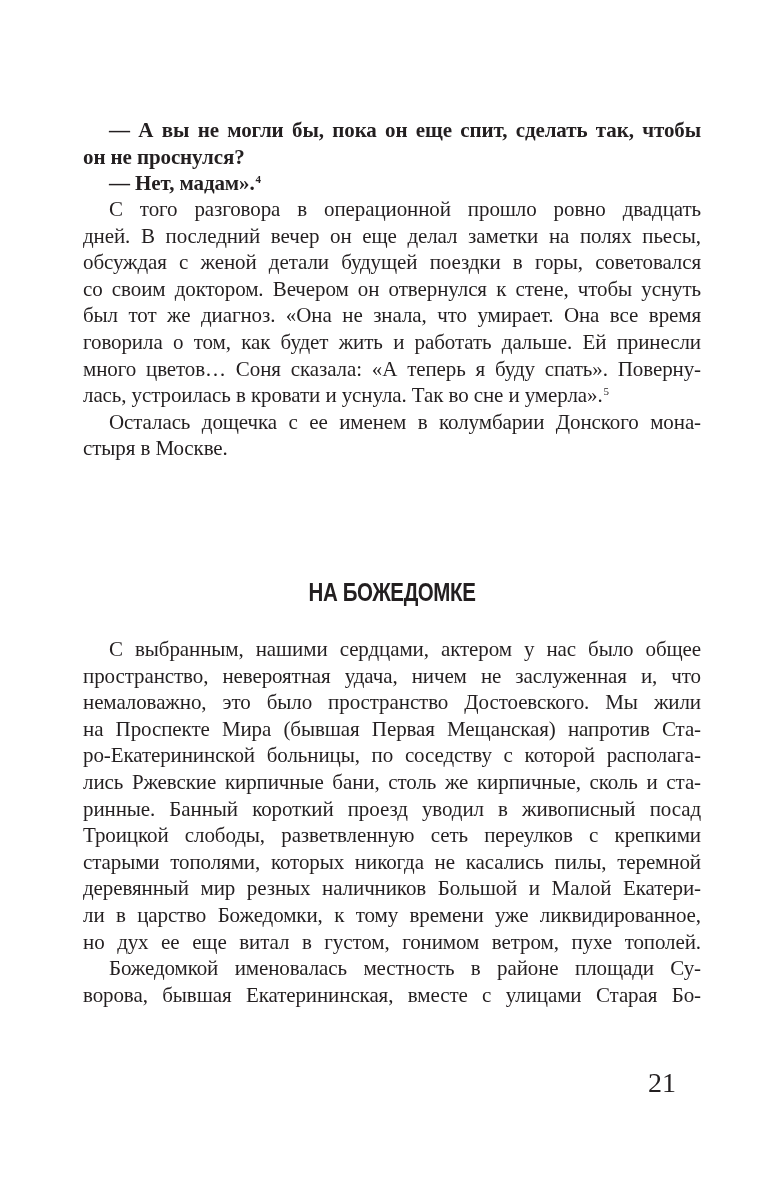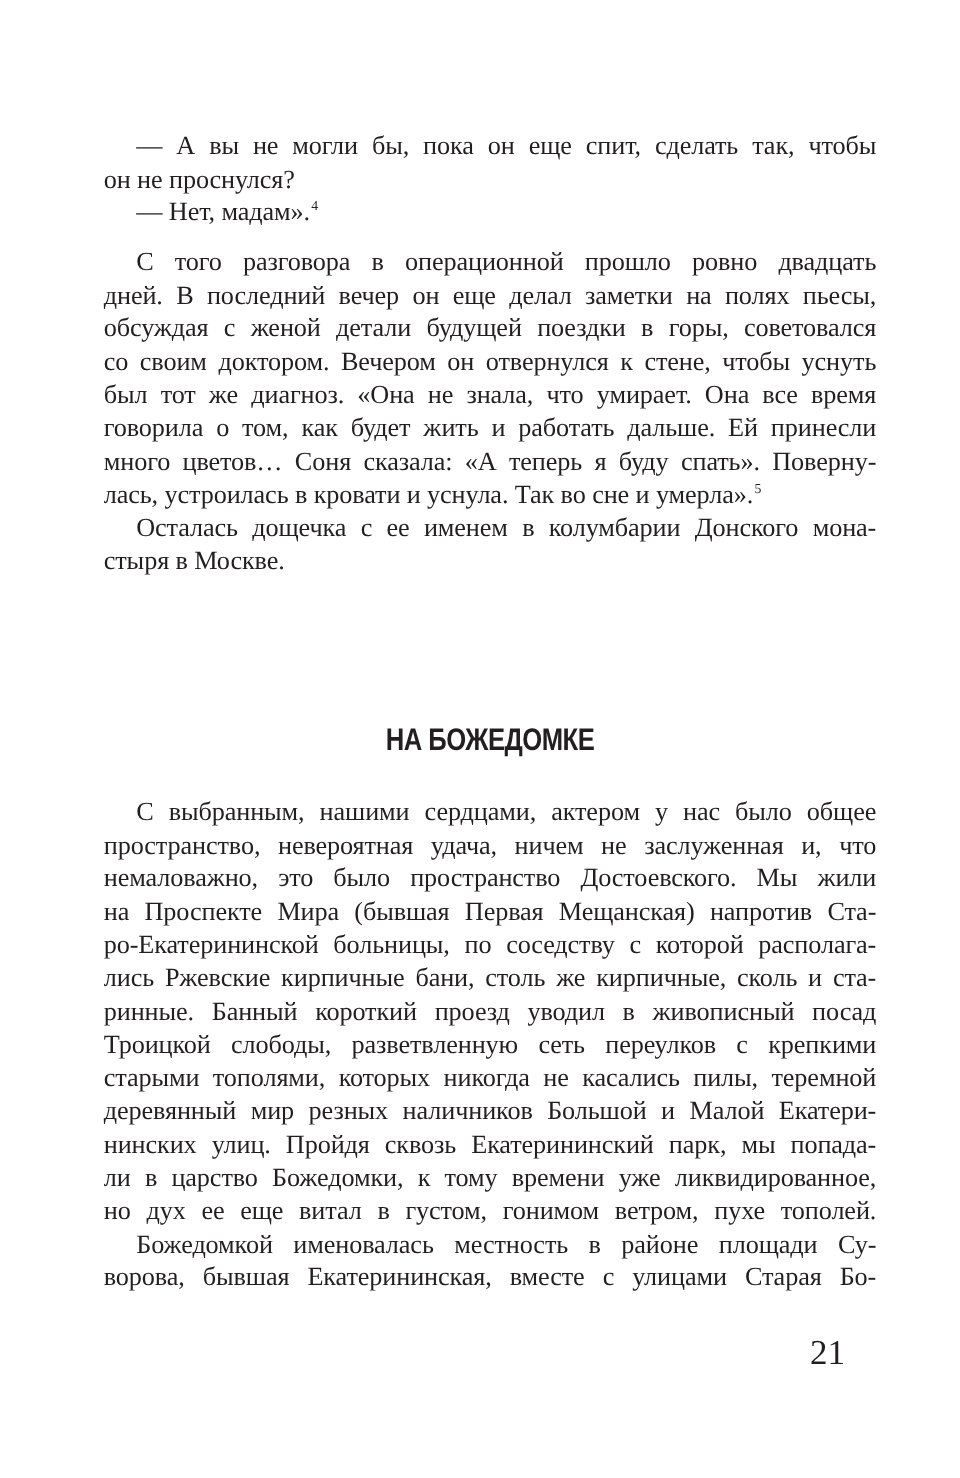--- a/index.html
+++ b/index.html
@@ -72,21 +72,21 @@
       top: 1067px;
       font-size: 28px;
       color: #231f20;
     }
   </style>
 </head>
 <body>
 
 <div class="page">
 
-  <div class="block" style="top:103px;">
+  <div class="block" style="top:117px;font-weight:bold;">
     <span class="line dash-line">— А вы не могли бы, пока он еще спит, сделать так, чтобы</span>
     <span class="line last">он не проснулся?</span>
     <span class="line last dash-line"><span>— Нет, мадам».</span><sup class="fn">4</sup></span>
   </div>
 
   <div class="block" style="top:196px;">
     <span class="line indent">С того разговора в операционной прошло ровно двадцать</span>
     <span class="line">дней. В последний вечер он еще делал заметки на полях пьесы,</span>
     <span class="line">обсуждая с женой детали будущей поездки в горы, советовался</span>
     <span class="line">со своим доктором. Вечером он отвернулся к стене, чтобы уснуть</span>
@@ -104,21 +104,20 @@
     <span class="line indent">С выбранным, нашими сердцами, актером у нас было общее</span>
     <span class="line">пространство, невероятная удача, ничем не заслуженная и, что</span>
     <span class="line">немаловажно, это было пространство Достоевского. Мы жили</span>
     <span class="line">на Проспекте Мира (бывшая Первая Мещанская) напротив Ста-</span>
     <span class="line">ро-Екатерининской больницы, по соседству с которой располага-</span>
     <span class="line">лись Ржевские кирпичные бани, столь же кирпичные, сколь и ста-</span>
     <span class="line">ринные. Банный короткий проезд уводил в живописный посад</span>
     <span class="line">Троицкой слободы, разветвленную сеть переулков с крепкими</span>
     <span class="line">старыми тополями, которых никогда не касались пилы, теремной</span>
     <span class="line">деревянный мир резных наличников Большой и Малой Екатери-</span>
-    <span class="line">нинских улиц. Пройдя сквозь Екатерининский парк, мы попада-</span>
     <span class="line">ли в царство Божедомки, к тому времени уже ликвидированное,</span>
     <span class="line">но дух ее еще витал в густом, гонимом ветром, пухе тополей.</span>
     <span class="line indent">Божедомкой именовалась местность в районе площади Су-</span>
     <span class="line">ворова, бывшая Екатерининская, вместе с улицами Старая Бо-</span>
   </div>
 </div>
 
 <div class="page-number">21</div>
 
 </body></html>

